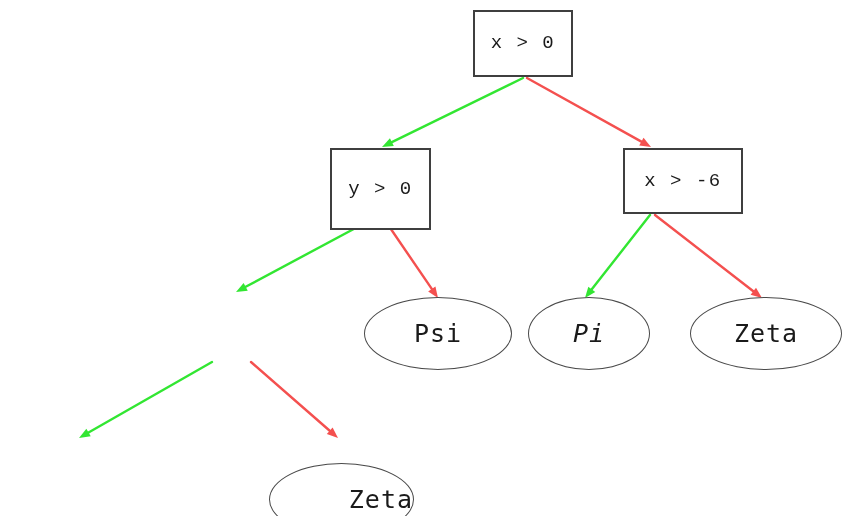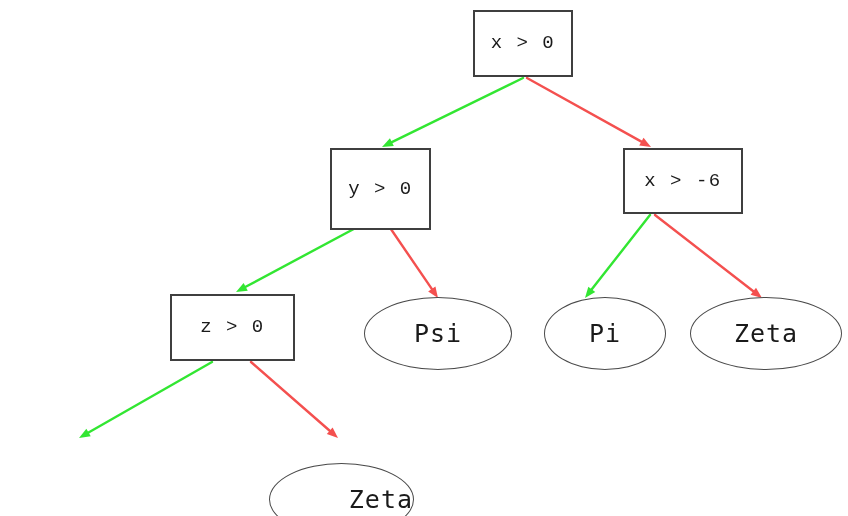--- a/index.html
+++ b/index.html
@@ -100,29 +100,26 @@
   </div>
 
   <div class="node node-decision" style="left:330px; top:148px; width:101px; height:82px;">
     <span class="node-label">y &gt; 0</span>
   </div>
 
   <div class="node node-decision" style="left:593px; top:148px; width:120px; height:66px;margin-left:30px;">
     <span class="node-label">x &gt; -6</span>
   </div>
 
-  <div class="node node-decision" style="left:170px; top:294px; width:125px; height:67px;">
-    <span class="node-label">z &gt; 0</span>
-  </div>
 
   <div class="node node-leaf" style="left:364px; top:297px; width:148px; height:73px;">
     <span class="node-label">Psi</span>
   </div>
 
-  <div class="node node-leaf" style="left:544px; top:297px; width:122px; height:73px;">
+  <div class="node node-leaf" style="left:528px; top:297px; width:122px; height:73px;font-style:italic;">
     <span class="node-label">Pi</span>
   </div>
 
   <div class="node node-leaf" style="left:690px; top:297px; width:152px; height:73px;">
     <span class="node-label">Zeta</span>
   </div>
 
 
   <div class="node node-leaf" style="left:269px; top:463px; width:145px; height:73px;justify-content:flex-end;">
     <span class="node-label">Zeta</span>

